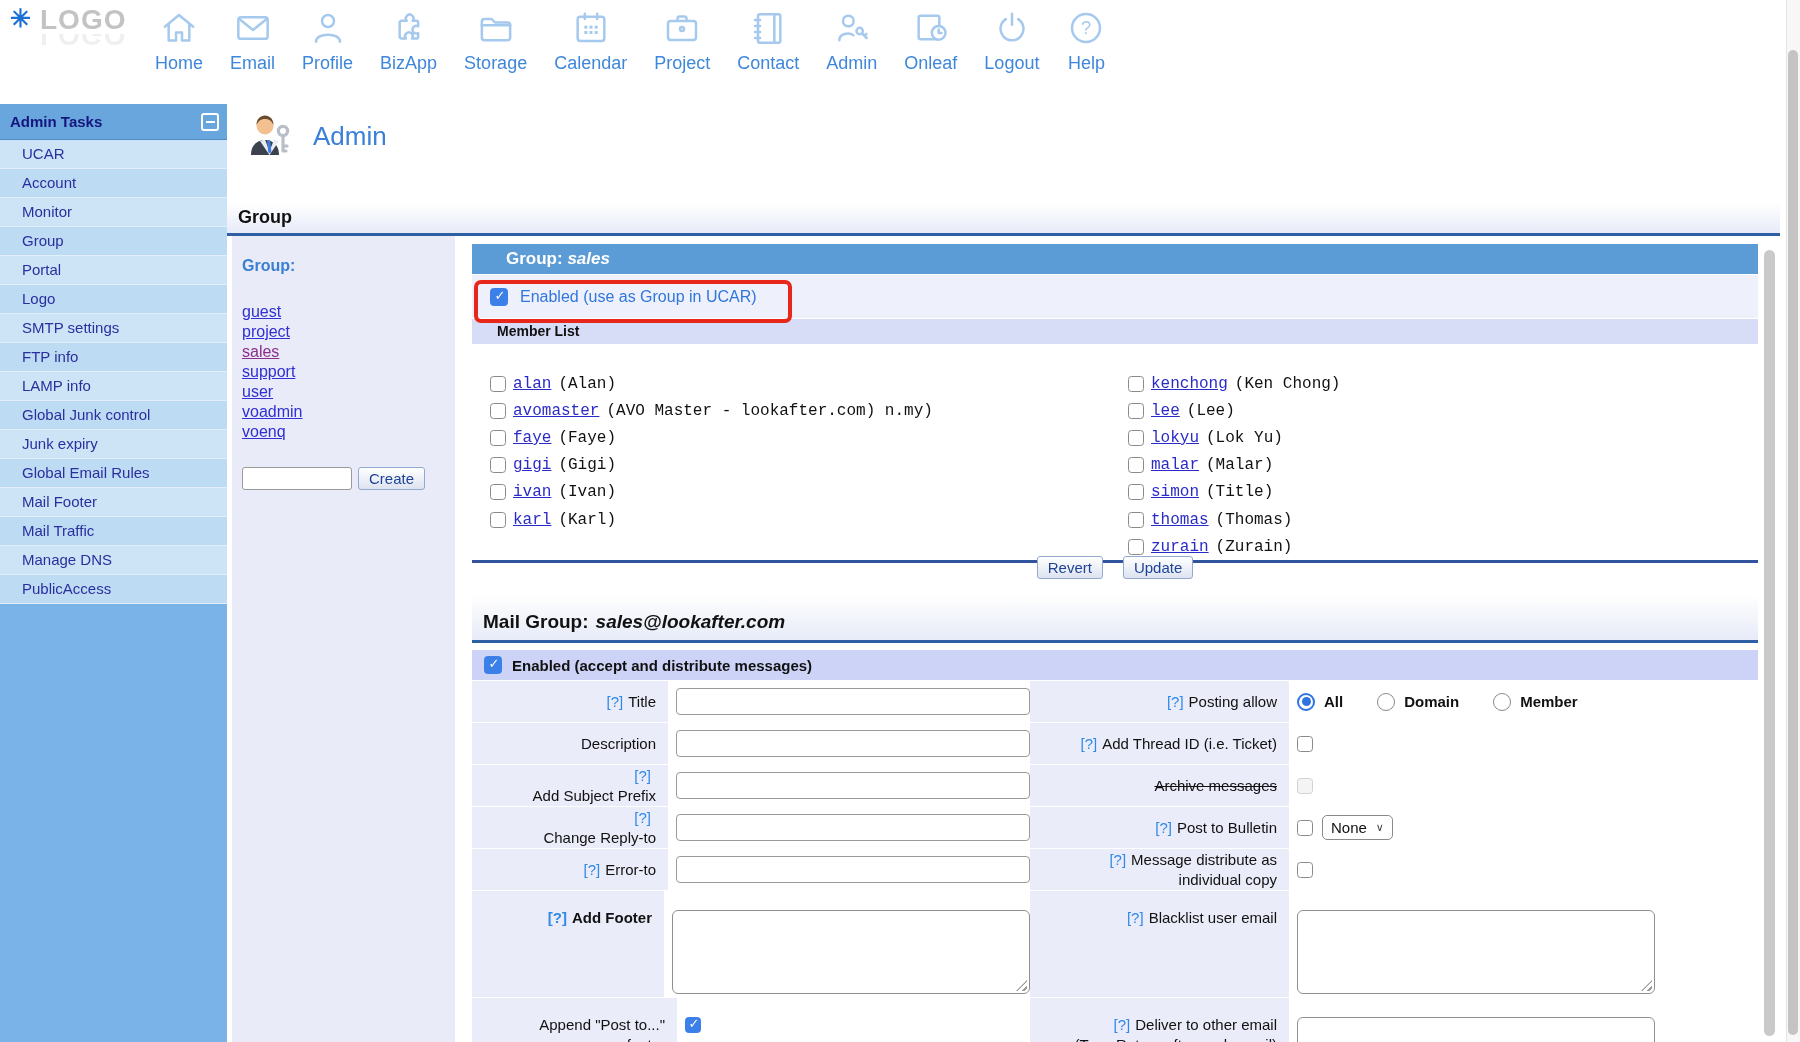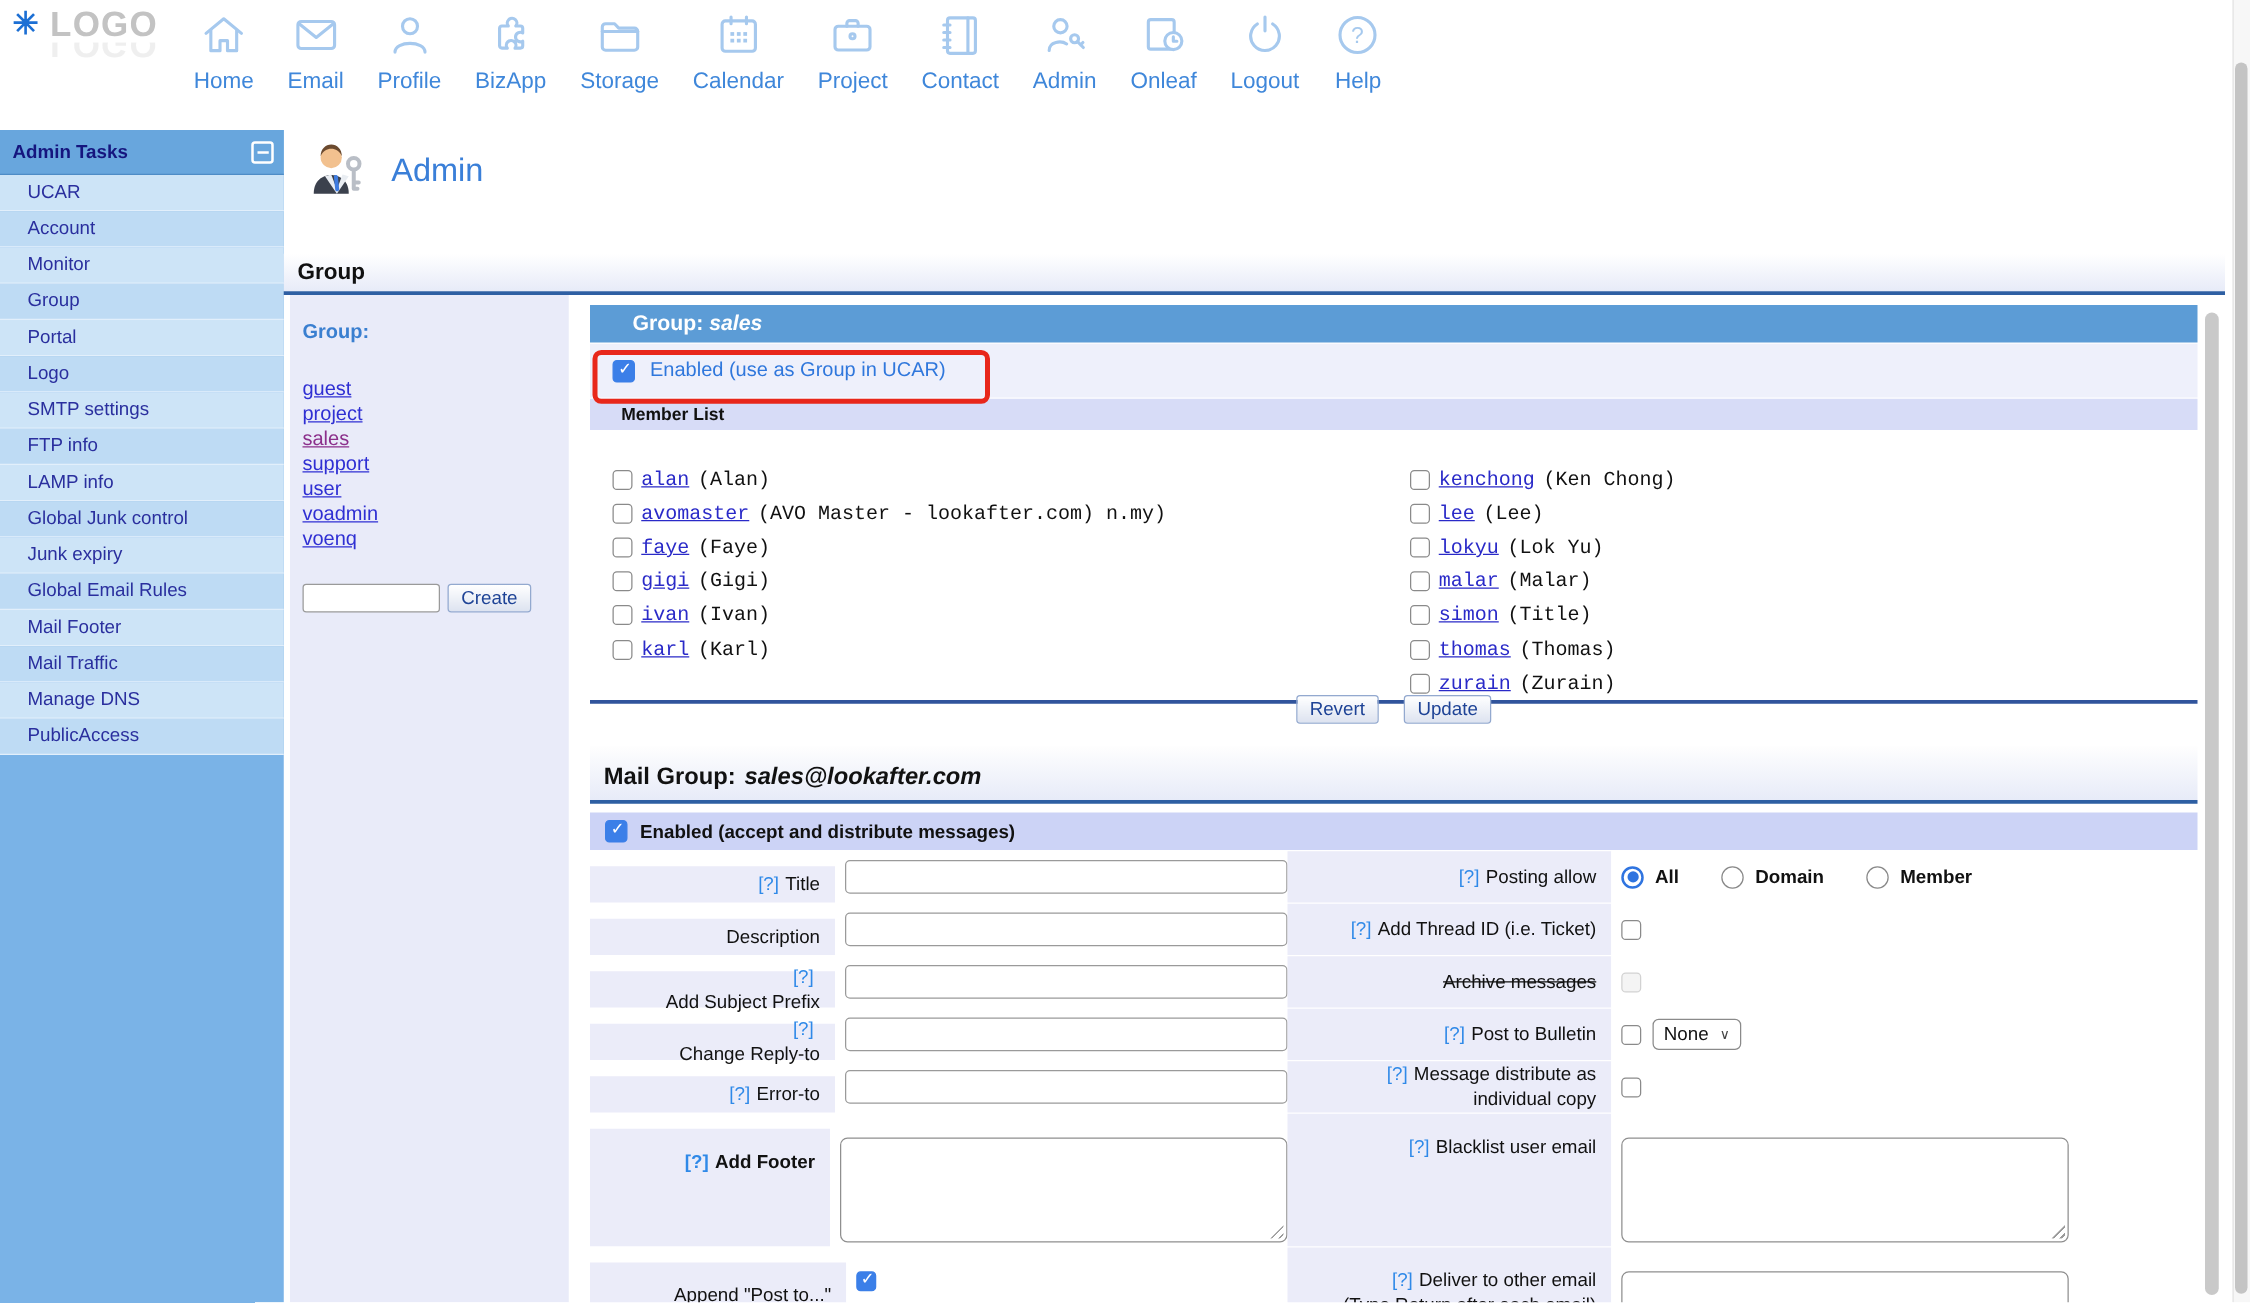--- a/index.html
+++ b/index.html
@@ -66,21 +66,21 @@
   .mail-email { font-style:italic; margin-left:7px; }
   .enabled2 { position:absolute; top:406px; left:0; right:0; height:30px; background:#ccd3f6; display:flex; align-items:center; gap:10px; padding-left:12px; font-size:15px; font-weight:bold; color:#111; }
 
   
   .form { position:absolute; top:437px; left:0; right:0; }
   .form-col { position:absolute; top:0; }
   .form-col.left { left:0; width:558px; }
   .form-col.right { left:558px; width:728px; }
   .form-row { display:flex; margin-bottom:1px; }
   .label-cell { background:#ebecf9; display:flex; flex-direction:column; justify-content:center; align-items:flex-end; padding-right:12px; font-size:15px; color:#111; line-height:20px; text-align:right; }
-  .form-col.left  .label-cell { width:205px;margin-top:12px; }
+  .form-col.left  .label-cell { width:205px; }
   .form-col.right .label-cell { width:259px; }
   .field-cell { flex:1; display:flex; align-items:center; gap:9px; padding-left:8px; background:#fff; }
   .form-row.row-top .label-cell { justify-content:flex-start; padding-top:17px; }
   .form-row.row-top .field-cell { align-items:flex-start; padding-top:19px; }
   .help { color:#2f89e8; cursor:pointer; margin-right:5px; }
   .strike { text-decoration:line-through; }
   .text-input { width:354px; height:27px; border:1.5px solid #9a9a9a; border-radius:4px; background:#fff; font:15px "Liberation Sans",sans-serif; padding:0 5px; }
   .ta { position:relative; width:358px; height:84px; border:1.5px solid #8f8f8f; border-radius:6px; background:#fff; }
   .ta .resize-handle { position:absolute; right:2px; bottom:2px; width:11px; height:11px; background:repeating-linear-gradient(135deg, transparent 0 3px, #9a9a9a 3px 4.5px); clip-path:polygon(100% 0, 0 100%, 100% 100%); cursor:nwse-resize; }
   .radio-group { display:flex; gap:34px; align-items:center; padding-left:8px;font-weight:bold; }

